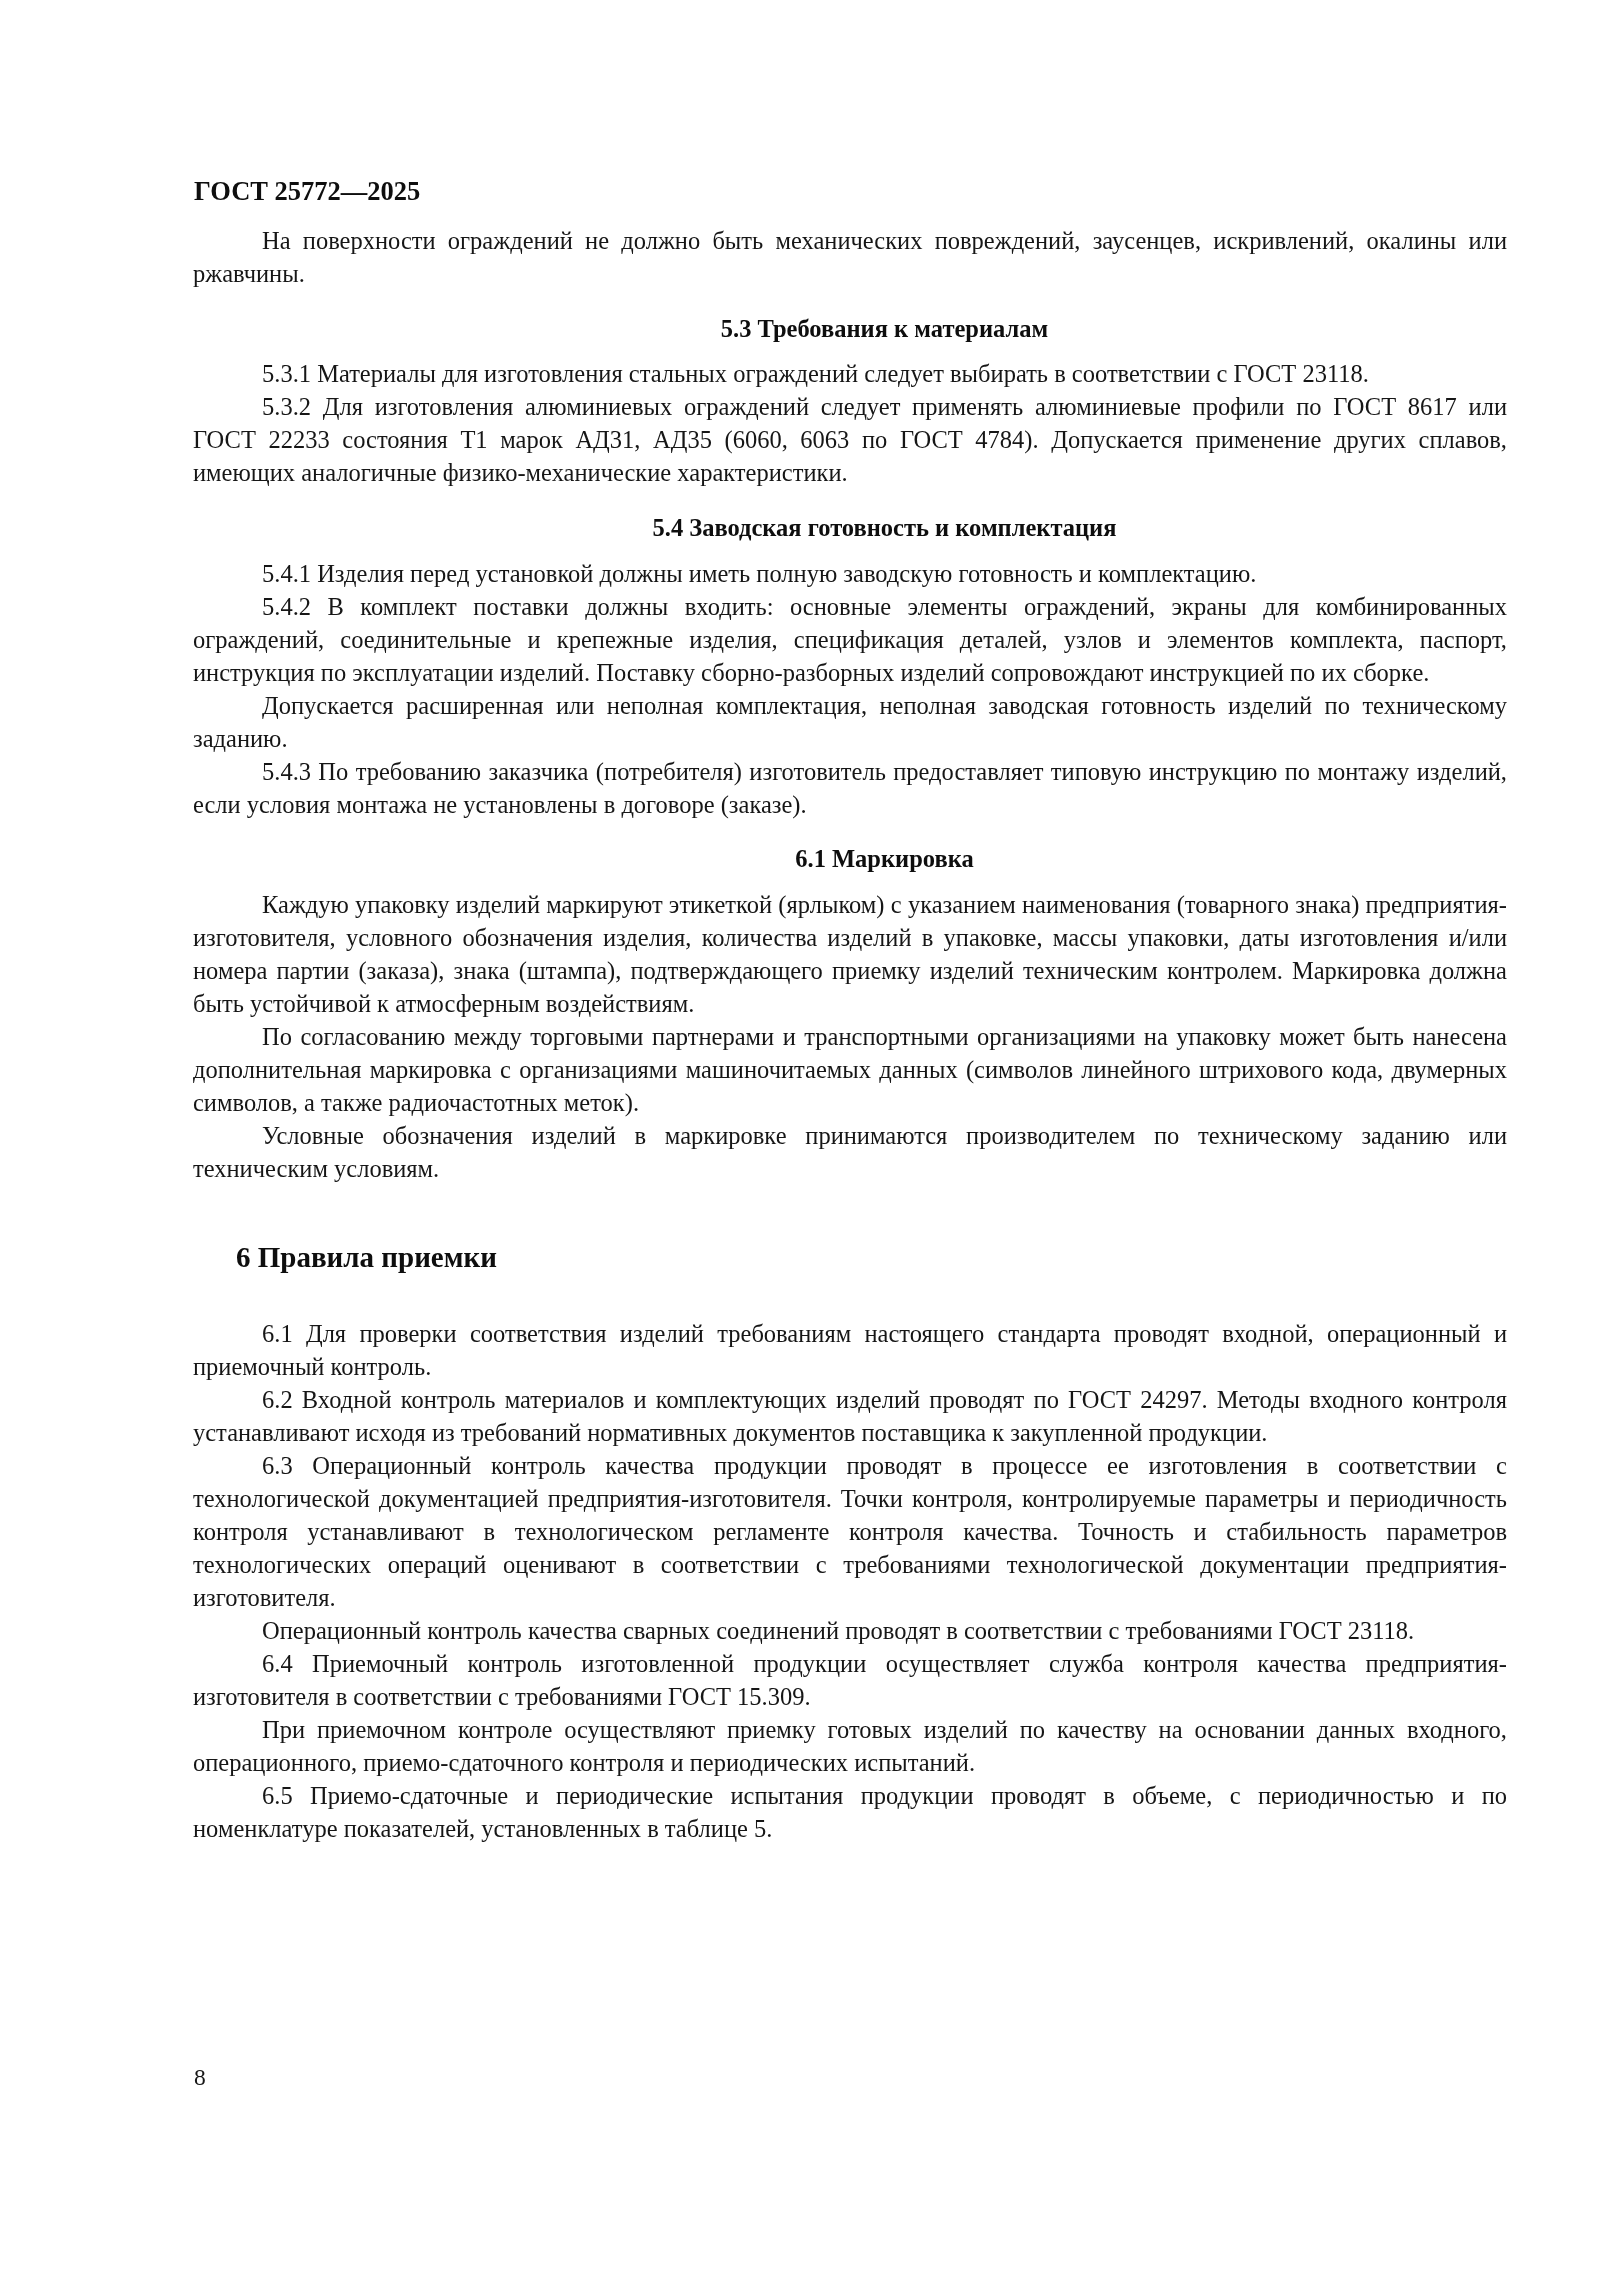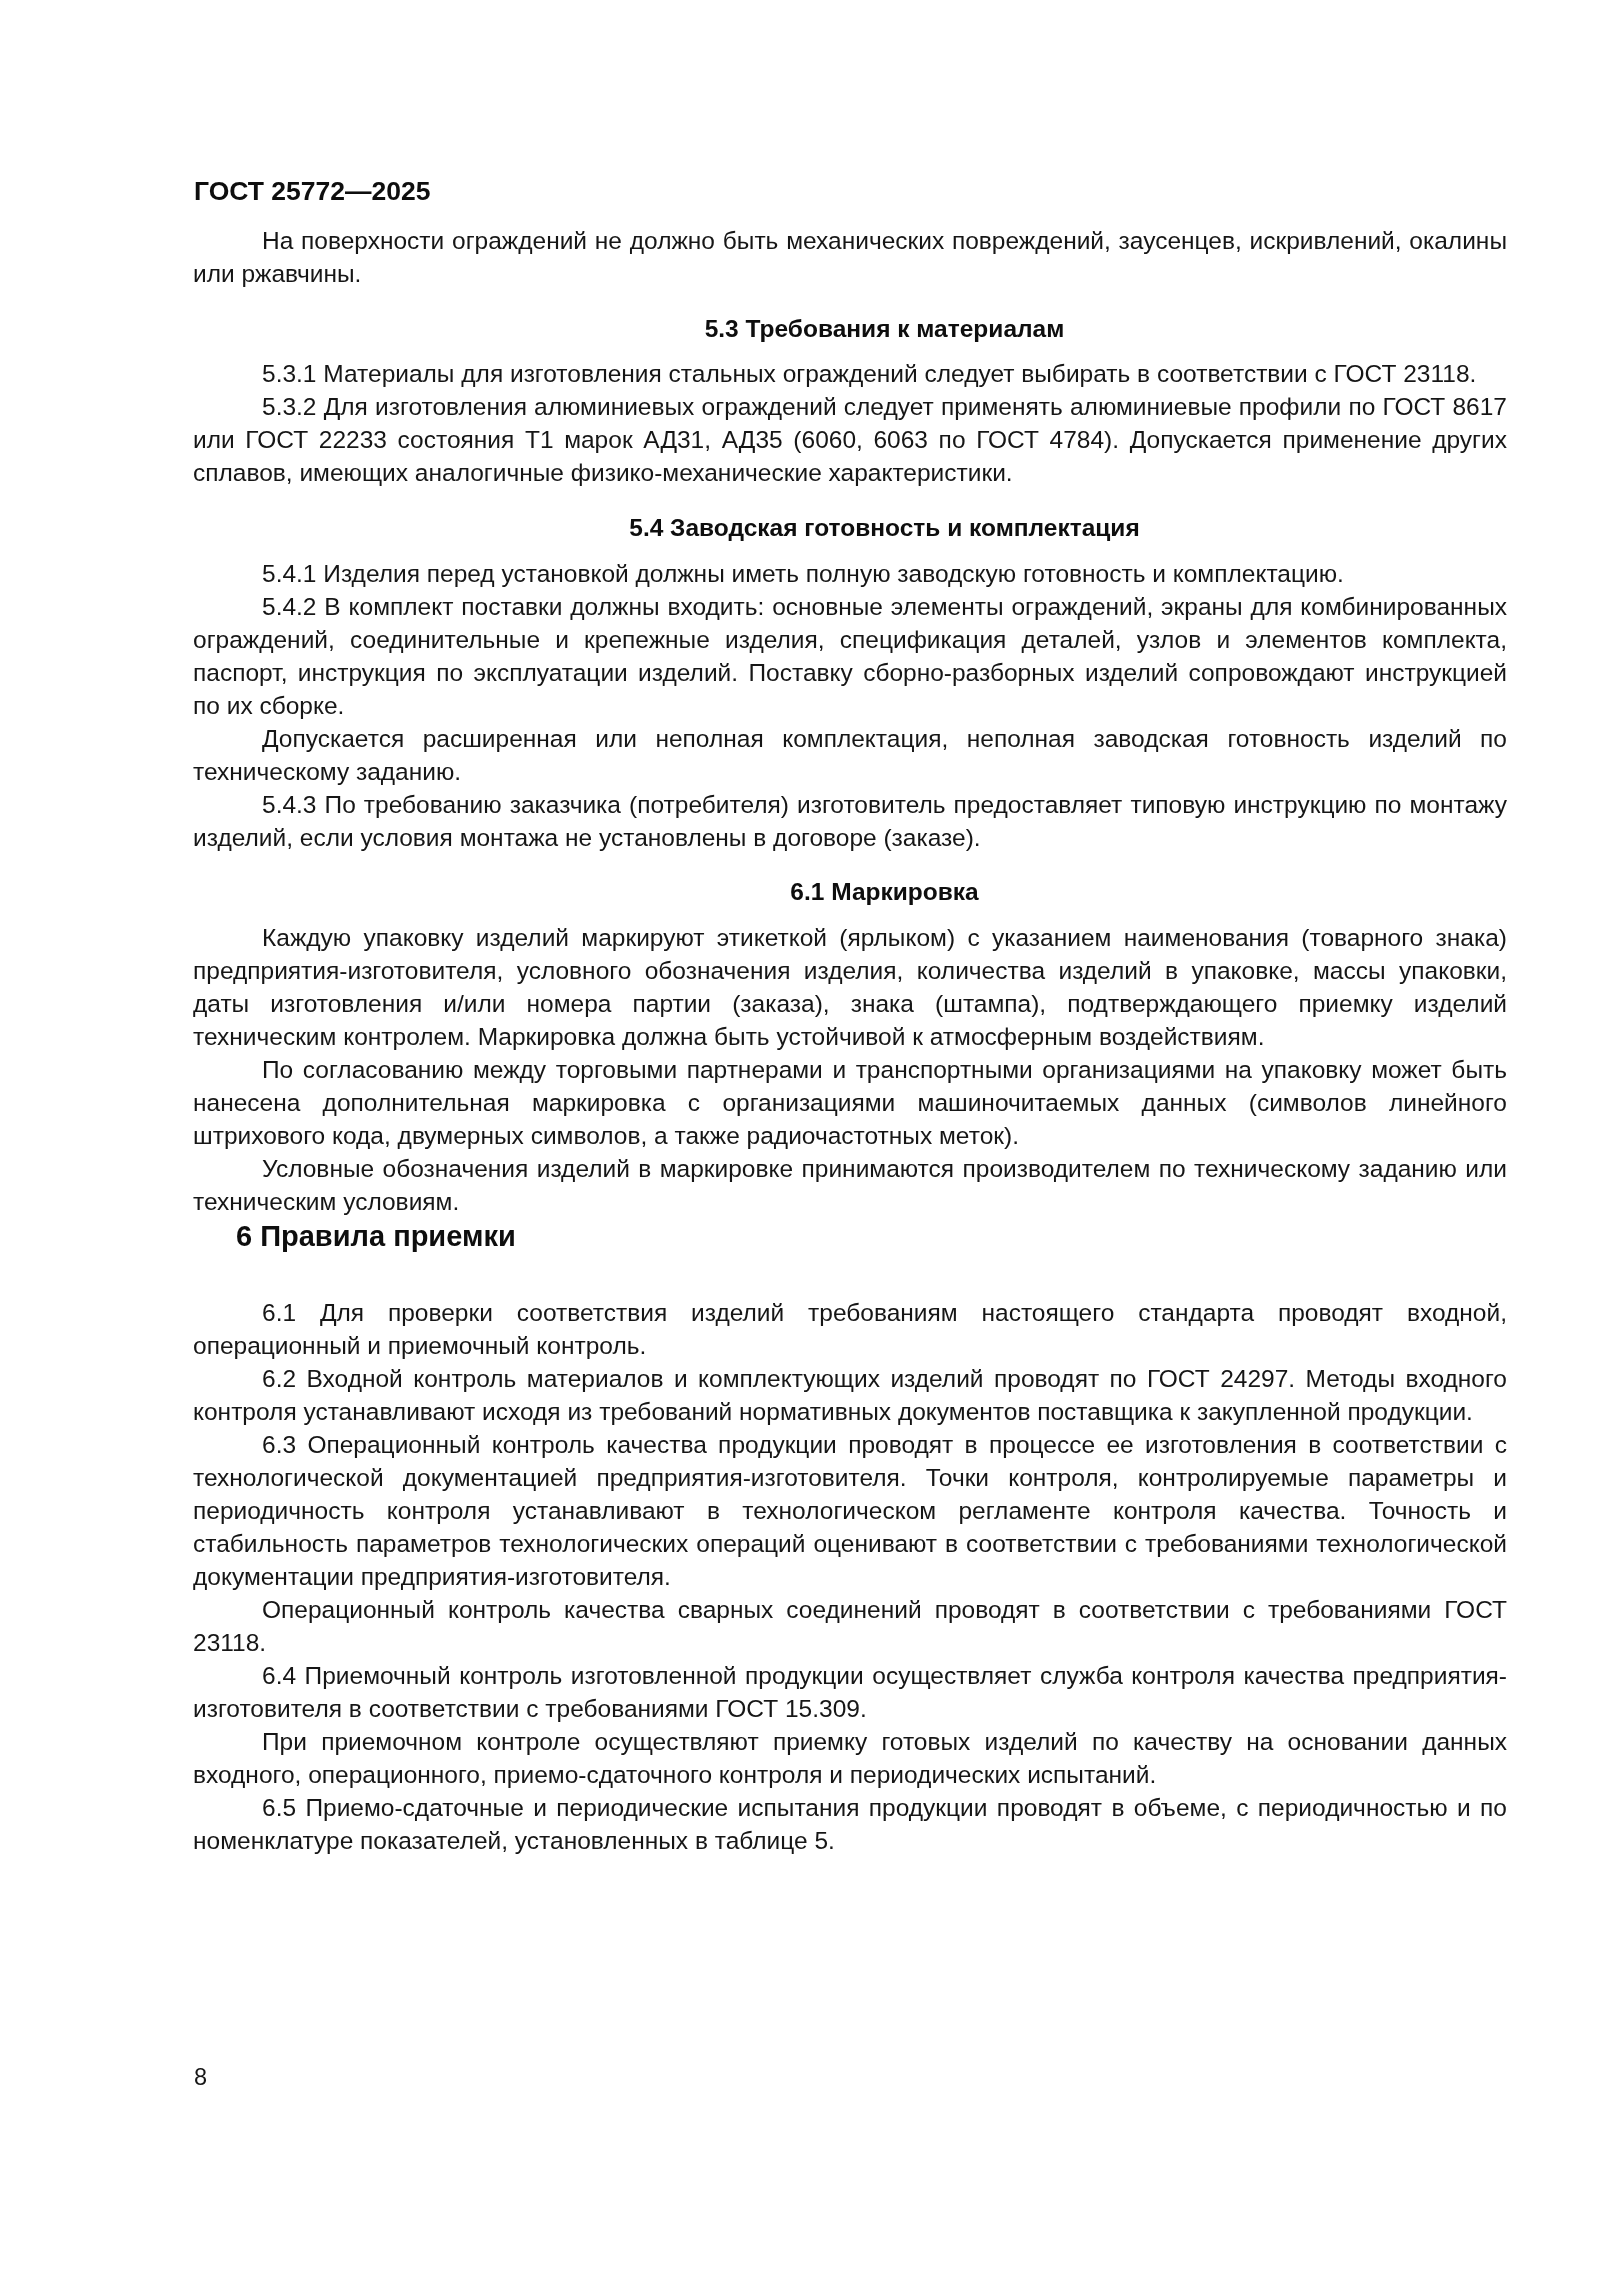--- a/index.html
+++ b/index.html
@@ -12,20 +12,21 @@
     font-family: "Liberation Sans", sans-serif;
     color: #121212;
     position: relative;
   }
   .page {
     position: relative;
     width: 1621px;
     height: 2293px;
     background: #ffffff;
     overflow: hidden;
+    font-family: Liberation Serif, serif;
   }
   .doc-header {
     position: absolute;
     left: 194px;
     top: 176px;
     font-size: 26.5px;
     font-weight: bold;
     color: #0e0e0e;
   }
   .content {
@@ -49,20 +50,21 @@
     margin-top: 21.6px;
     margin-bottom: 12.7px;
     color: #0e0e0e;
     text-align: center;
   }
   .chapter-heading {
     font-size: 29px;
     line-height: 37px;
     font-weight: bold;
     text-indent: 43px;
+    margin-top: 54px;
     margin-bottom: 41px;
     color: #0e0e0e;
   }
   .page-number {
     position: absolute;
     left: 194px;
     top: 2064px;
     font-size: 23.5px;
     color: #161616;
   }

